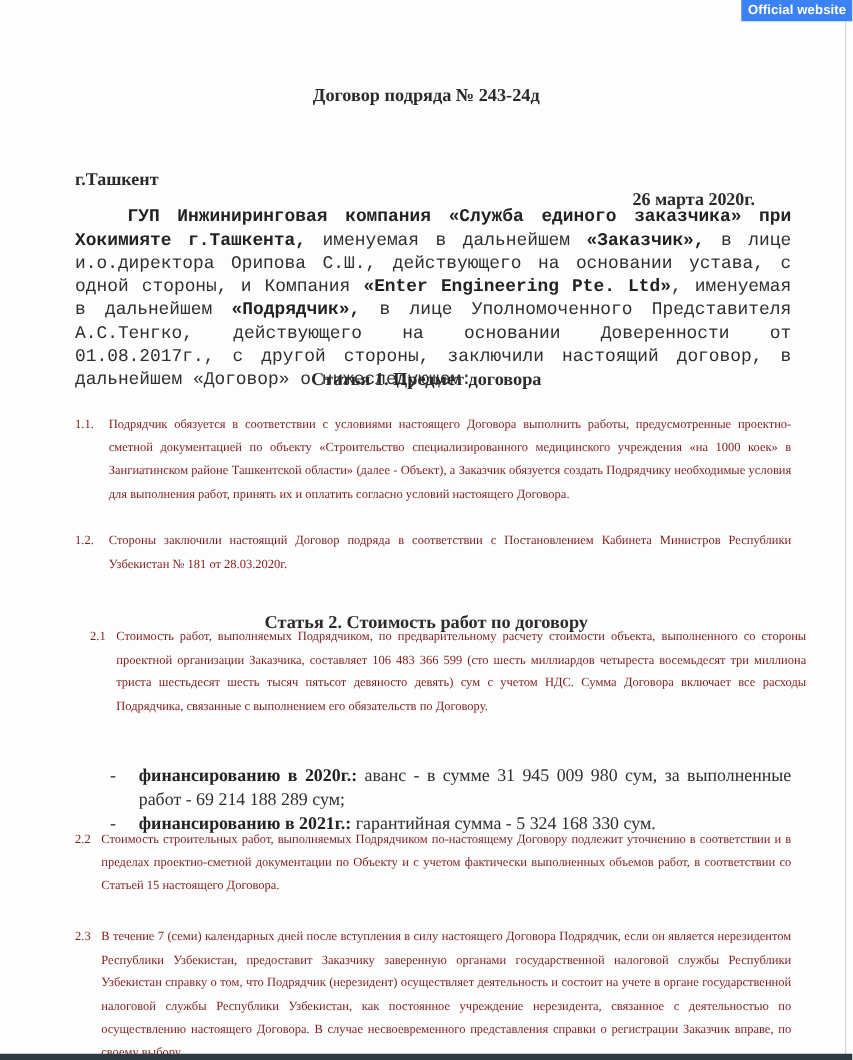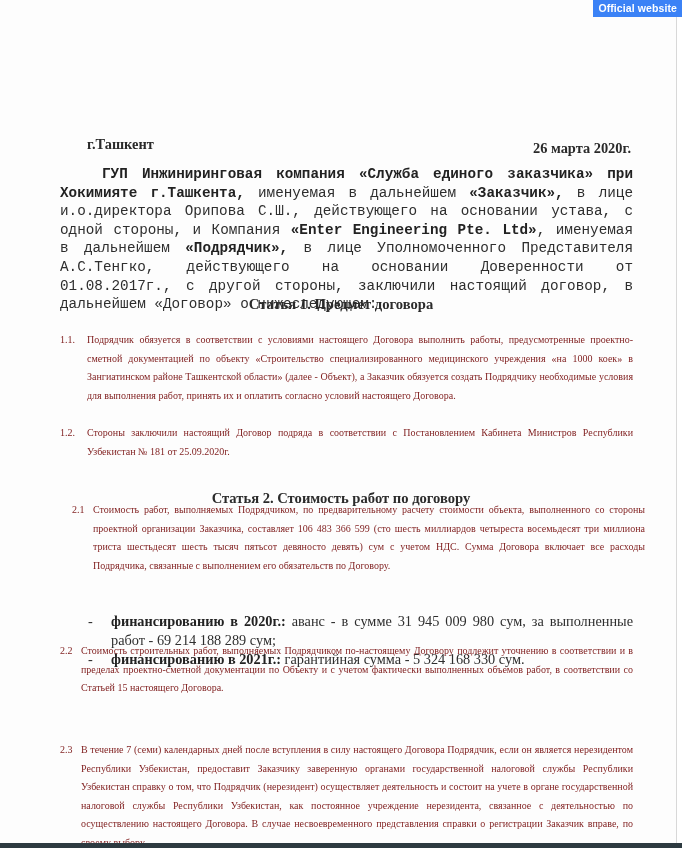--- a/index.html
+++ b/index.html
@@ -19,22 +19,22 @@
       background: #3b82f6; color: #fff;
       font-family: "Liberation Sans", "DejaVu Sans", sans-serif;
       font-weight: bold; font-size: 10.5px;
       padding: 2px 5px 3px 5px; letter-spacing: 0.1px;
     }
     .title-block {
       position: absolute; left: 0; width: 682px; top: 68px;
       text-align: center; font-weight: bold; font-size: 14.6px; line-height: 18.5px;
       color: #2b2b2b;
     }
-    .city-date { position: absolute; top: 136px; left: 60px; width: 544px; font-weight: bold; font-size: 14.4px; margin-left: 27px; }
-    .city-date .date { position: absolute; right: 0; top: 4px; }
+    .city-date { position: absolute; top: 136px; left: 60px; width: 544px; font-weight: bold; font-size: 14.4px; }
+    .city-date .date { position: absolute; right: 0; top: 16px; }
     .para {
       position: absolute; left: 60px; width: 573px;
       font-size: 14.3px; line-height: 18.6px; text-align: justify; color: #2e2e2e; font-family: Liberation Mono, monospace;
     }
     .intro { top: 165px; text-indent: 42px; }
     .section-title {
       position: absolute; left: 0; width: 682px; text-align: center;
       font-weight: bold; font-size: 14.6px; color: #2b2b2b;
     }
     .item { position: absolute; left: 60px; width: 573px; font-size: 10px; line-height: 18.6px; color: #7f1d1d; }
@@ -49,59 +49,60 @@
     .bullet .btxt { margin-left: 23px; text-align: justify; }
     .bottom-bar { position: absolute; left: 0; bottom: 0; width: 682px; height: 5px; background: #2d3a40; }
     b { color: #222; }
   </style>
 </head>
 <body>
 
 <div class="page">
 
   <div class="title-block">
+    <div>Договор подряда № 243-24д</div>
   </div>
 
   <div class="city-date">
     <span>г.Ташкент</span>
     <span class="date">26  марта 2020г.</span>
   </div>
 
   <div class="para intro"><b>ГУП Инжиниринговая компания «Служба единого заказчика» при Хокимияте г.Ташкента,</b><span> именуемая в дальнейшем </span><b>«Заказчик»,</b><span> в лице и.о.директора Орипова С.Ш., действующего на основании устава, с одной стороны, и Компания </span><b>«Enter Engineering Pte. Ltd»</b><span>, именуемая в дальнейшем </span><b>«Подрядчик»,</b><span>  в лице Уполномоченного Представителя А.С.Тенгко, действующего на основании Доверенности от 01.08.2017г.,  с другой стороны, заключили настоящий договор, в дальнейшем «Договор» о нижеследующем:</span></div>
 
   <div class="section-title" style="top:296px;">Статья 1.  Предмет договора</div>
 
   <div class="item" style="top:331px;">
     <span class="num">1.1.</span>
     <div class="txt" style="margin-left:27px;">Подрядчик обязуется в соответствии с условиями настоящего Договора выполнить работы, предусмотренные проектно-сметной документацией по объекту «Строительство специализированного медицинского учреждения «на 1000 коек» в Зангиатинском районе Ташкентской области» (далее - Объект), а Заказчик обязуется создать Подрядчику необходимые условия для выполнения работ, принять их и оплатить согласно условий настоящего Договора.</div>
   </div>
 
   <div class="item" style="top:424px;">
     <span class="num">1.2.</span>
-    <div class="txt" style="margin-left:27px;">Стороны заключили настоящий Договор подряда в соответствии с Постановлением Кабинета Министров Республики Узбекистан № 181 от 25.09.2020г.</div>
+    <div class="txt" style="margin-left:27px;">Стороны заключили настоящий Договор подряда в соответствии с Постановлением Кабинета Министров Республики Узбекистан № 181 от 28.03.2020г.</div>
   </div>
 
   <div class="section-title" style="top:490px;">Статья 2. Стоимость работ по договору</div>
 
   <div class="item n2" style="top:501px;margin-left:12px;">
     <span class="num">2.1</span>
     <div class="txt">Стоимость работ, выполняемых Подрядчиком, по предварительному расчету стоимости объекта, выполненного со стороны проектной организации Заказчика, составляет 106 483 366 599 (сто шесть миллиардов четыреста восемьдесят три миллиона триста шестьдесят шесть тысяч пятьсот девяносто девять) сум с учетом НДС. Сумма Договора включает все расходы Подрядчика, связанные с выполнением его обязательств по Договору.</div>
   </div>
 
   <div class="bullet" style="top:612px;">
     <span class="dash">-</span>
     <div class="btxt"><b>финансированию в 2020г.:</b><span> аванс - в сумме 31 945 009 980 сум, за выполненные работ - 69 214 188 289 сум;</span></div>
   </div>
 
   <div class="bullet" style="top:650px;">
     <span class="dash">-</span>
     <div class="btxt"><b>финансированию в 2021г.:</b><span> гарантийная сумма - 5 324 168 330 сум.</span></div>
   </div>
 
-  <div class="item n2" style="top:642px;font-family:Liberation Serif, serif;">
+  <div class="item n2" style="top:663px;font-family:Liberation Serif, serif;">
     <span class="num">2.2</span>
     <div class="txt">Стоимость строительных работ, выполняемых Подрядчиком по-настоящему Договору подлежит уточнению в соответствии и в пределах проектно-сметной документации по Объекту и с учетом фактически выполненных объемов работ, в соответствии со Статьей 15 настоящего Договора.</div>
   </div>
 
   <div class="item n2" style="top:741px;">
     <span class="num">2.3</span>
     <div class="txt">В течение 7 (семи) календарных дней после вступления в силу настоящего Договора Подрядчик, если он является нерезидентом Республики Узбекистан, предоставит Заказчику заверенную органами государственной налоговой службы Республики Узбекистан справку о том, что Подрядчик (нерезидент) осуществляет деятельность и состоит на учете в органе государственной налоговой службы Республики Узбекистан, как постоянное учреждение нерезидента, связанное с деятельностью по осуществлению настоящего Договора. В случае несвоевременного представления справки о регистрации Заказчик вправе, по своему выбору,</div>
   </div>
 </div>
 

